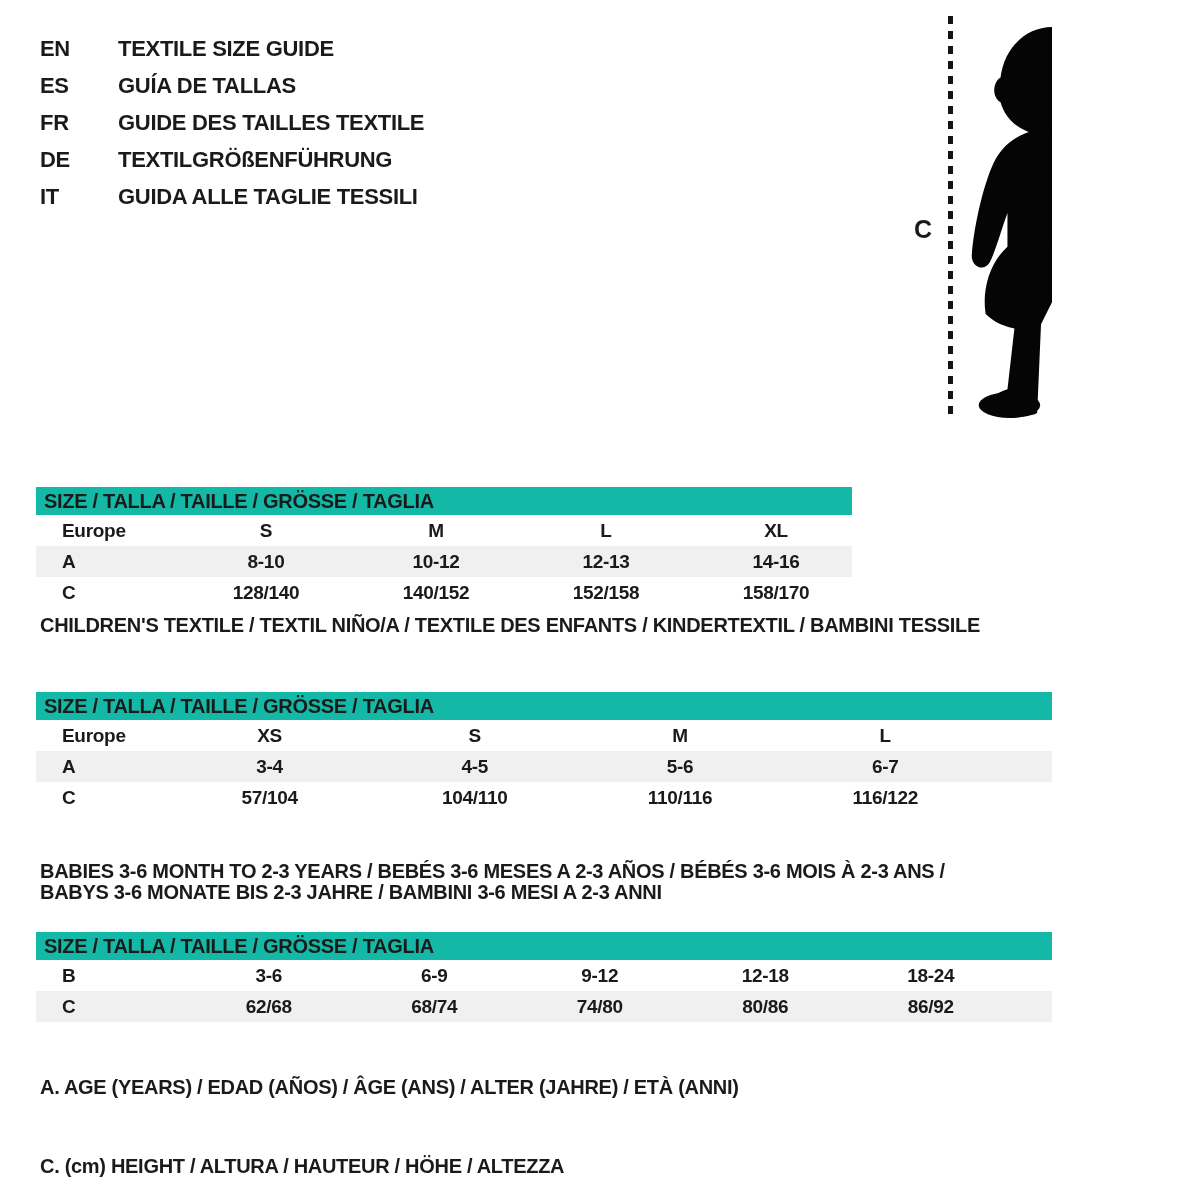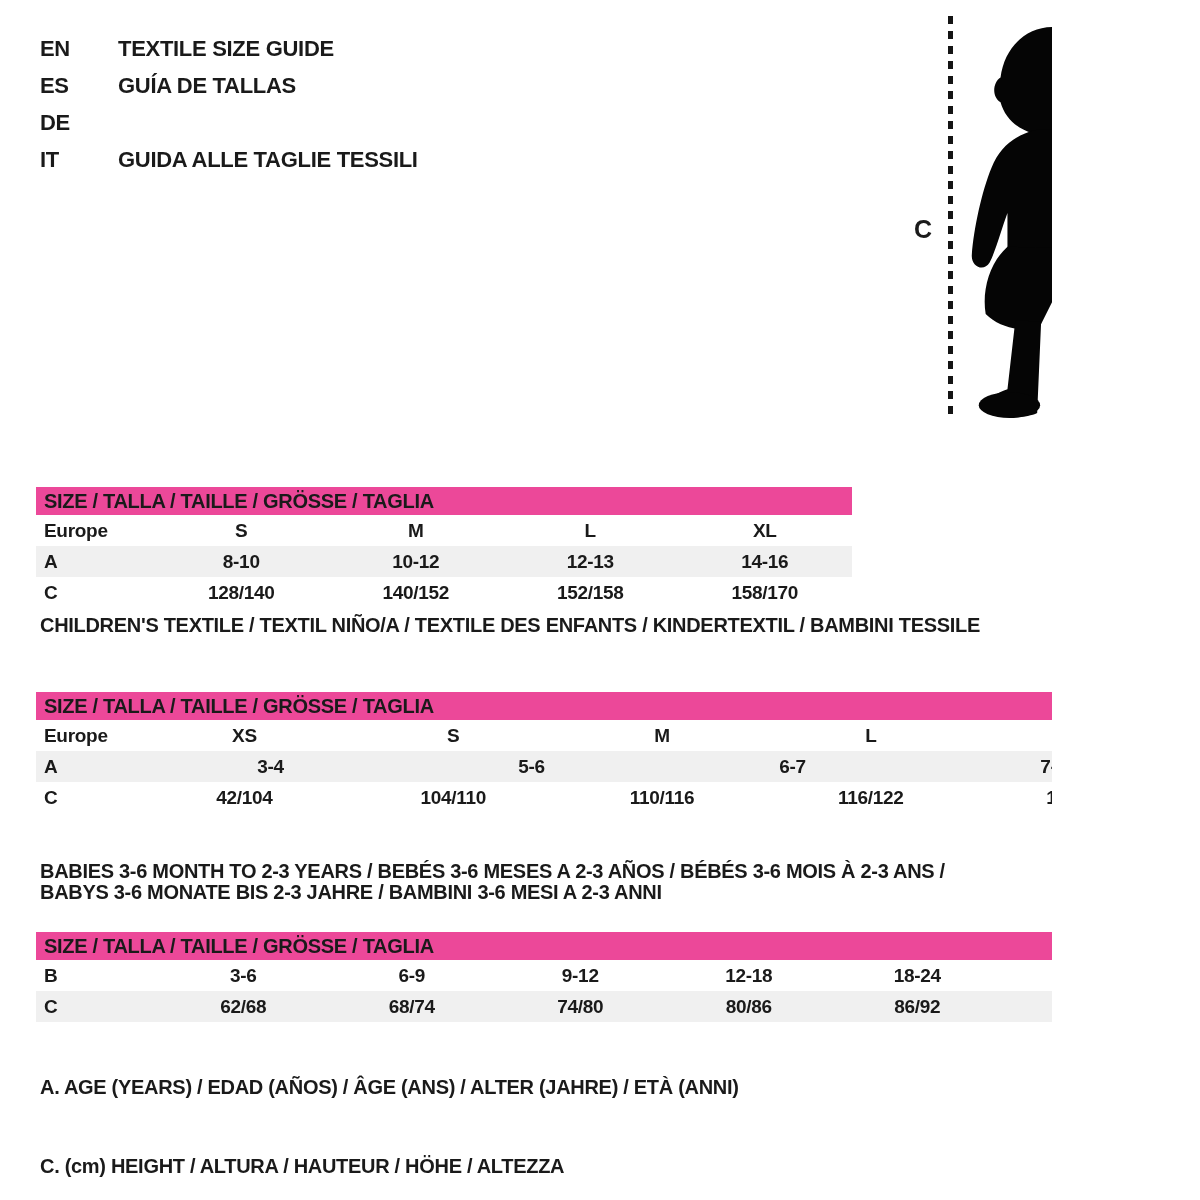--- a/index.html
+++ b/index.html
@@ -16,26 +16,26 @@
   .height-line{
     position:absolute;left:948px;top:16px;width:5px;height:402px;
     background:repeating-linear-gradient(to bottom,#141414 0 8px,transparent 8px 15px);
   }
   .figure-label{position:absolute;left:914px;top:215px;font-size:25px;font-weight:bold;}
   .toddler-svg{position:absolute;left:962px;top:24px;width:182px;height:396px;}
   
   .section-title{position:absolute;left:40px;font-size:20px;font-weight:bold;white-space:nowrap;}
   .size-table{position:absolute;left:36px;}
   .thead{
-    height:28px;line-height:28px;background:#ec4899;
+    height:28px;line-height:28px;background:#14b8a6;
     font-size:20px;font-weight:bold;padding-left:8px;
   }
   .trow{display:flex;height:31px;line-height:31px;font-size:19px;font-weight:bold;}
   .trow.shaded{background:#f0f0f0;}
-  .cell{text-align:center;flex:1;}
+  .cell{text-align:center;flex:1;margin-left:18px;}
   .cell.c0{flex:0 0 auto;text-align:left;padding-left:8px;}
   .t-junior{width:816px;top:487px;}
   .t-junior .c0{width:110px;}
   .t-children{width:1148px;top:692px;}
   .t-children .c0{width:96px;}
   .t-babies{width:1134px;top:932px;}
   .t-babies .c0{width:115px;}
   
   .note{position:absolute;left:40px;font-size:20px;font-weight:bold;white-space:nowrap;}
 </style>
@@ -47,21 +47,26 @@
   <div class="lang-block">
     <div class="lang-row">
       <span class="lang-code">EN</span>
       <span class="lang-title">TEXTILE SIZE GUIDE</span>
     </div>
     <div class="lang-row">
       <span class="lang-code">ES</span>
       <span class="lang-title">GUÍA DE TALLAS</span>
     </div>
     <div class="lang-row">
+      <span class="lang-code">FR</span>
+      <span class="lang-title">GUIDE DES TAILLES TEXTILE</span>
+    </div>
+    <div class="lang-row">
       <span class="lang-code">DE</span>
+      <span class="lang-title">TEXTILGRÖßENFÜHRUNG</span>
     </div>
     <div class="lang-row">
       <span class="lang-code">IT</span>
       <span class="lang-title">GUIDA ALLE TAGLIE TESSILI</span>
     </div>
   </div>
 
   <div class="height-line"></div>
   <div class="figure-label">C</div>
   <svg class="toddler-svg" viewBox="0 0 182 400" aria-hidden="true">
@@ -113,27 +118,28 @@
       <div class="cell c0">Europe</div>
       <div class="cell">XS</div>
       <div class="cell">S</div>
       <div class="cell">M</div>
       <div class="cell">L</div>
       <div class="cell">XL</div>
     </div>
     <div class="trow shaded">
       <div class="cell c0">A</div>
       <div class="cell">3-4</div>
+      <div class="cell">4-5</div>
       <div class="cell">5-6</div>
       <div class="cell">6-7</div>
       <div class="cell">7-8</div>
     </div>
     <div class="trow">
       <div class="cell c0">C</div>
-      <div class="cell">42/104</div>
+      <div class="cell">57/104</div>
       <div class="cell">104/110</div>
       <div class="cell">110/116</div>
       <div class="cell">116/122</div>
       <div class="cell">122/128</div>
     </div>
   </div>
 
   <div class="section-title" style="top:860px;">BABIES 3-6 MONTH TO 2-3 YEARS / BEBÉS 3-6 MESES A 2-3 AÑOS / BÉBÉS 3-6 MOIS À 2-3 ANS /</div>
   <div class="section-title" style="top:881px;">BABYS 3-6 MONATE BIS 2-3 JAHRE / BAMBINI 3-6 MESI A 2-3 ANNI</div>
   <div class="size-table t-babies">

